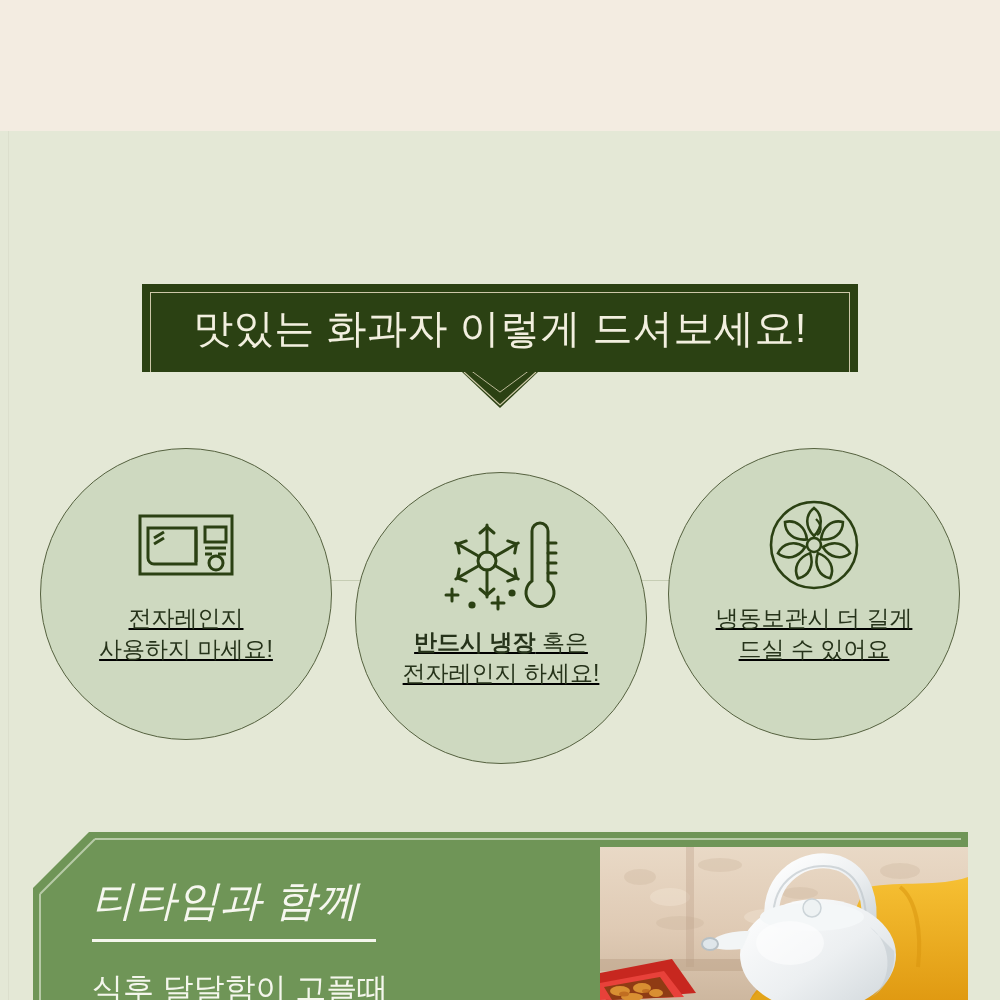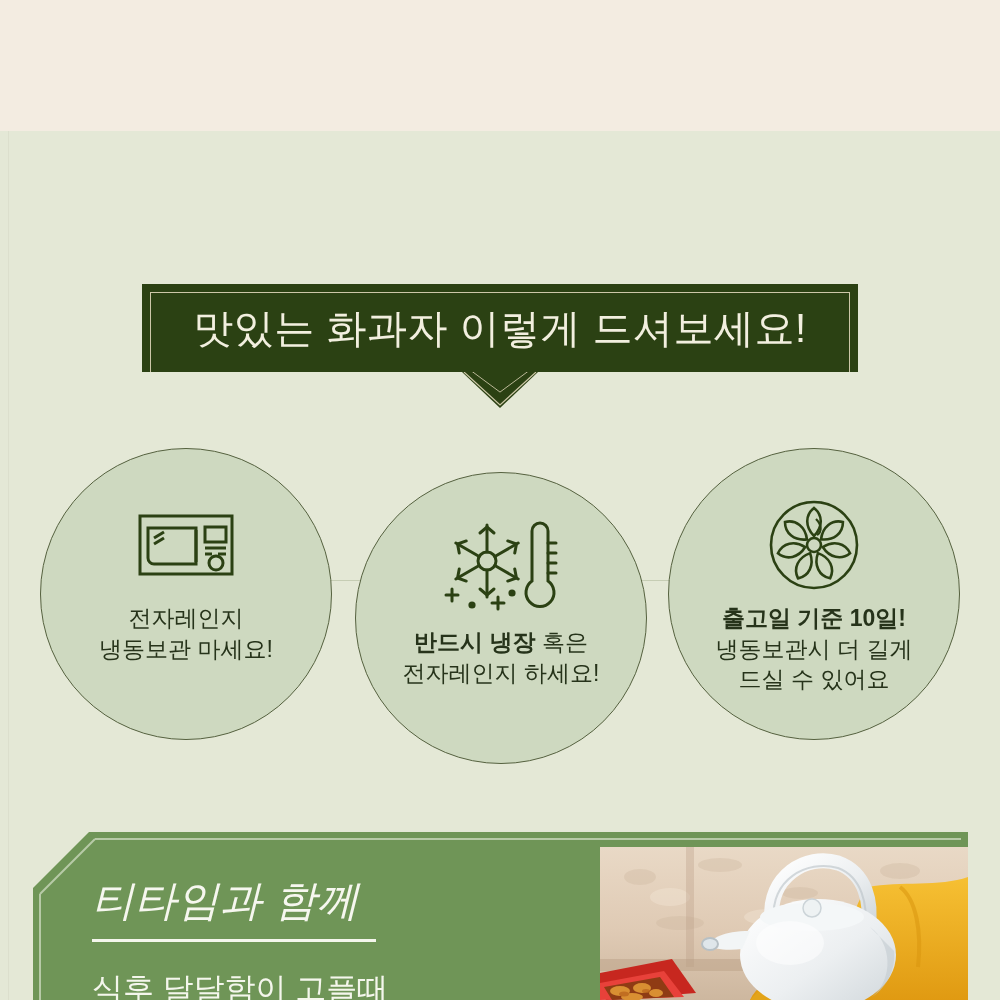--- a/index.html
+++ b/index.html
@@ -95,20 +95,21 @@
     height: 292px;
     border-radius: 50%;
     background: #ced9c0;
     border: 1px solid #55613f;
     box-sizing: border-box;
     display: flex;
     flex-direction: column;
     align-items: center;
     justify-content: flex-start;
     text-align: center;
+    text-decoration: underline;
   }
   .circle.one   { left: 40px;  top: 448px; }
   .circle.two   { left: 355px; top: 472px; }
   .circle.three { left: 668px; top: 448px; }
 
   .circle-icon {
     height: 104px;
     margin-top: 44px;
     display: flex;
     align-items: center;
@@ -215,21 +216,21 @@
           <rect x="67" y="13" width="21" height="15"></rect>
           <line x1="67" y1="34" x2="88" y2="34"></line>
           <line x1="67" y1="40" x2="74" y2="40"></line>
           <line x1="80" y1="40" x2="88" y2="40"></line>
           <circle cx="78" cy="49" r="7"></circle>
         </g>
       </svg>
     </div>
     <div class="circle-caption">
       <div>전자레인지</div>
-      <div>냉동보관 마세요!</div>
+      <div>사용하지 마세요!</div>
     </div>
   </div>
 
   <div class="circle two">
     <div class="circle-icon">
       <svg width="122" height="96" viewBox="0 0 122 96">
         <g fill="none" stroke="#2b4113" stroke-width="3" stroke-linecap="round">
 
           <g transform="translate(47,40)">
             <circle cx="0" cy="0" r="9"></circle>
@@ -303,21 +304,20 @@
             <g transform="rotate(308.4)">
               <path d="M0,-9 C-9,-18 -9,-30 0,-37 C9,-30 9,-18 0,-9 Z"></path>
             </g>
             <path d="M2,-26 C8,-20 8,-13 3,-10" stroke-width="2.2"></path>
             <circle cx="0" cy="0" r="7"></circle>
           </g>
         </g>
       </svg>
     </div>
     <div class="circle-caption">
-      <div class="b">출고일 기준 10일!</div>
       <div>냉동보관시 더 길게</div>
       <div>드실 수 있어요</div>
     </div>
   </div>
 
   <div class="panel"></div>
   <div class="panel-inner-line">
     <svg width="935" height="168" viewBox="0 0 935 168">
       <path d="M62,7 L928,7 M7,62 L7,168 M7,62 L62,7" fill="none" stroke="#cfdcc2" stroke-width="2" opacity="0.75"></path>
     </svg>

